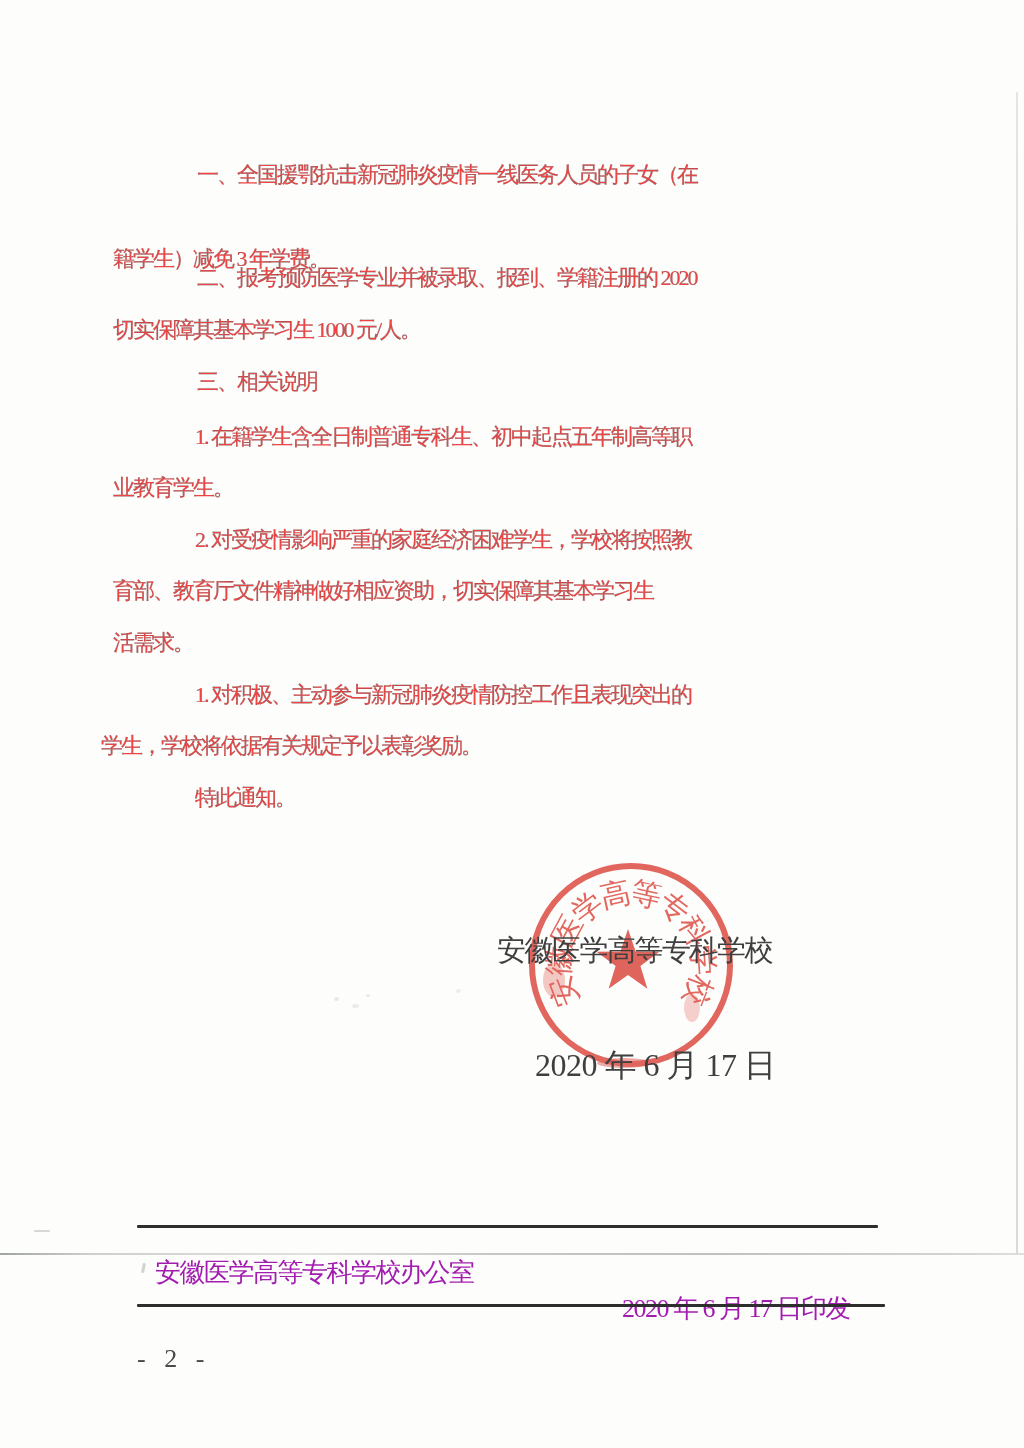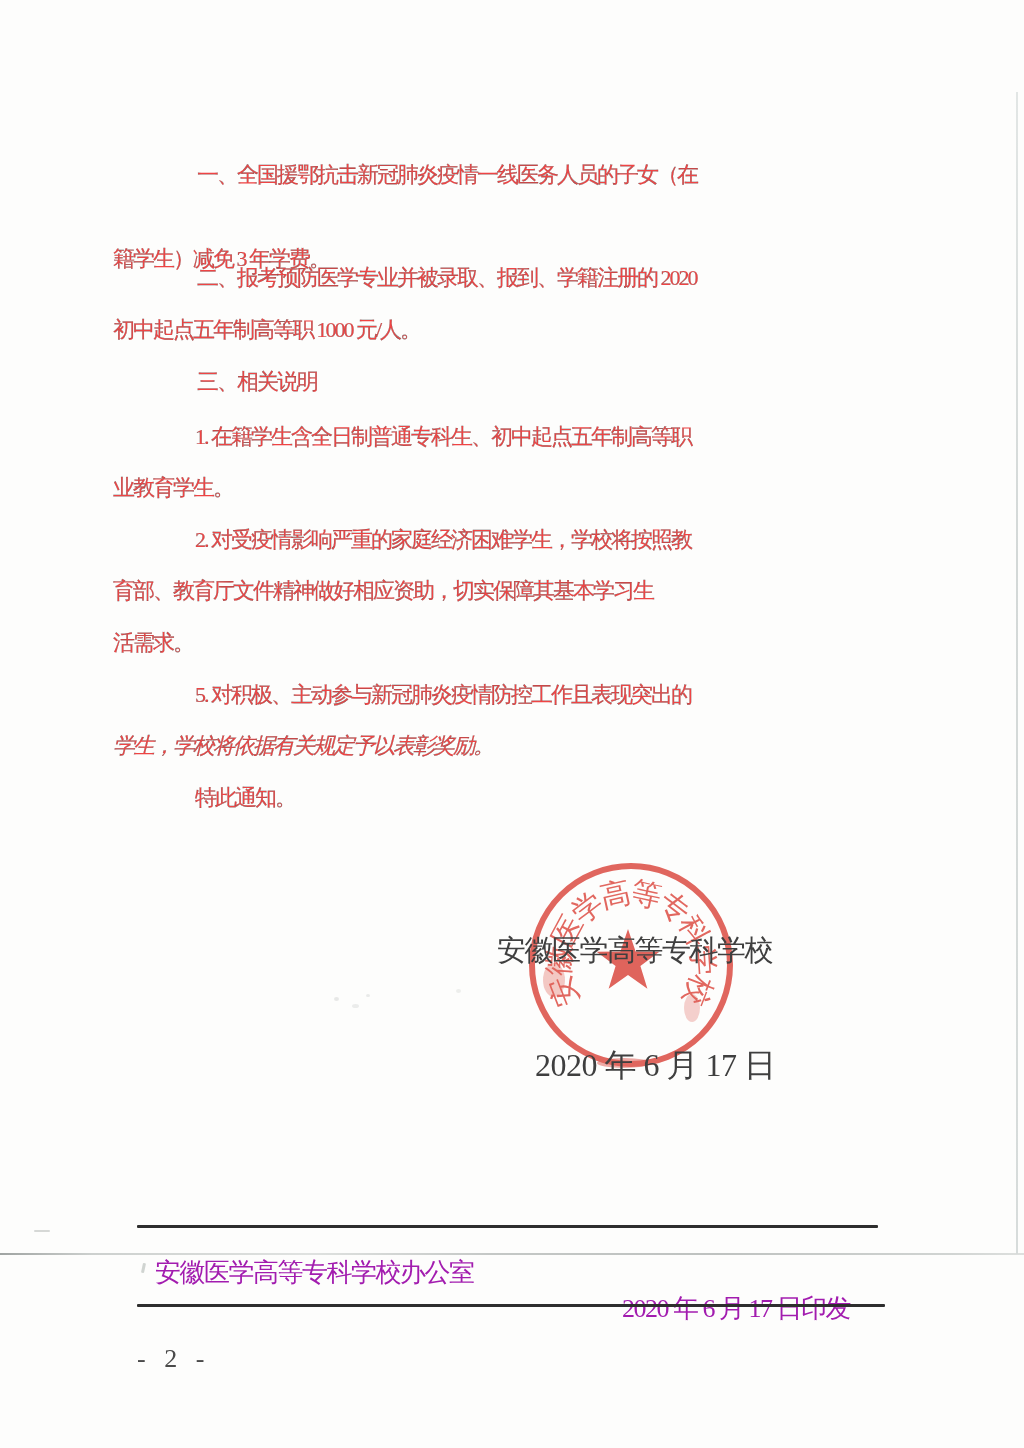--- a/index.html
+++ b/index.html
@@ -54,29 +54,29 @@
 <div class="artifact" style="left:334px;top:997px;width:5px;height:4px;opacity:.22;"></div>
 <div class="artifact" style="left:352px;top:1004px;width:7px;height:4px;opacity:.18;"></div>
 <div class="artifact" style="left:366px;top:994px;width:4px;height:3px;opacity:.2;"></div>
 <div class="artifact" style="left:456px;top:989px;width:5px;height:4px;opacity:.16;"></div>
 <div class="artifact" style="left:142px;top:1263px;width:3px;height:10px;opacity:.45;border-radius:1px;transform:rotate(12deg);"></div>
 <div class="artifact" style="left:34px;top:1230px;width:16px;height:2px;opacity:.4;border-radius:1px;"></div>
 
 <div class="body-line" style="left:197px;top:158px;">一、全国援鄂抗击新冠肺炎疫情一线医务人员的子女（在</div>
 <div class="body-line" style="left:113px;top:210px;margin-top:32px;">籍学生）减免 3 年学费。</div>
 <div class="body-line" style="left:197px;top:261px;">二、报考预防医学专业并被录取、报到、学籍注册的 2020</div>
-<div class="body-line" style="left:113px;top:313px;">初中起点五年制高等职 1000 元/人。</div>
+<div class="body-line" style="left:113px;top:313px;">切实保障其基本学习生 1000 元/人。</div>
 <div class="body-line" style="left:197px;top:365px;">三、相关说明</div>
 <div class="body-line" style="left:195px;top:420px;text-align:center;">1. 在籍学生含全日制普通专科生、初中起点五年制高等职</div>
 <div class="body-line" style="left:113px;top:471px;">业教育学生。</div>
 <div class="body-line" style="left:195px;top:523px;">2. 对受疫情影响严重的家庭经济困难学生，学校将按照教</div>
 <div class="body-line" style="left:113px;top:574px;">育部、教育厅文件精神做好相应资助，切实保障其基本学习生</div>
 <div class="body-line" style="left:113px;top:626px;">活需求。</div>
-<div class="body-line" style="left:195px;top:678px;">5. 对积极、主动参与新冠肺炎疫情防控工作且表现突出的</div>
-<div class="body-line" style="left:113px;top:729px;font-style:italic;">学生，学校将依据有关规定予以表彰奖励。</div>
+<div class="body-line" style="left:195px;top:678px;">1. 对积极、主动参与新冠肺炎疫情防控工作且表现突出的</div>
+<div class="body-line" style="left:101px;top:729px;">学生，学校将依据有关规定予以表彰奖励。</div>
 <div class="body-line" style="left:195px;top:781px;">特此通知。</div>
 
 <svg class="seal-svg" viewBox="0 0 216 216">
   <g fill="none" stroke="none" opacity="0.88">
     <circle cx="107" cy="107" r="99" stroke="#df5249" stroke-width="6"></circle>
     <polygon fill="#dd5047" points="104,71 111.6,93.5 135.4,93.8 116.4,108 123.4,130.7 104,117 84.6,130.7 91.6,108 72.6,93.8 96.4,93.5"></polygon>
     <path id="sealArc" d="M 56.2 142.6 A 62 62 0 1 1 157.8 142.6" fill="none"></path>
     <text font-size="30" fill="#e0544b" font-family="Liberation Serif, DejaVu Serif, serif">
       <textPath href="#sealArc" startOffset="0" textLength="270" lengthAdjust="spacing">安徽医学高等专科学校</textPath>
     </text>

